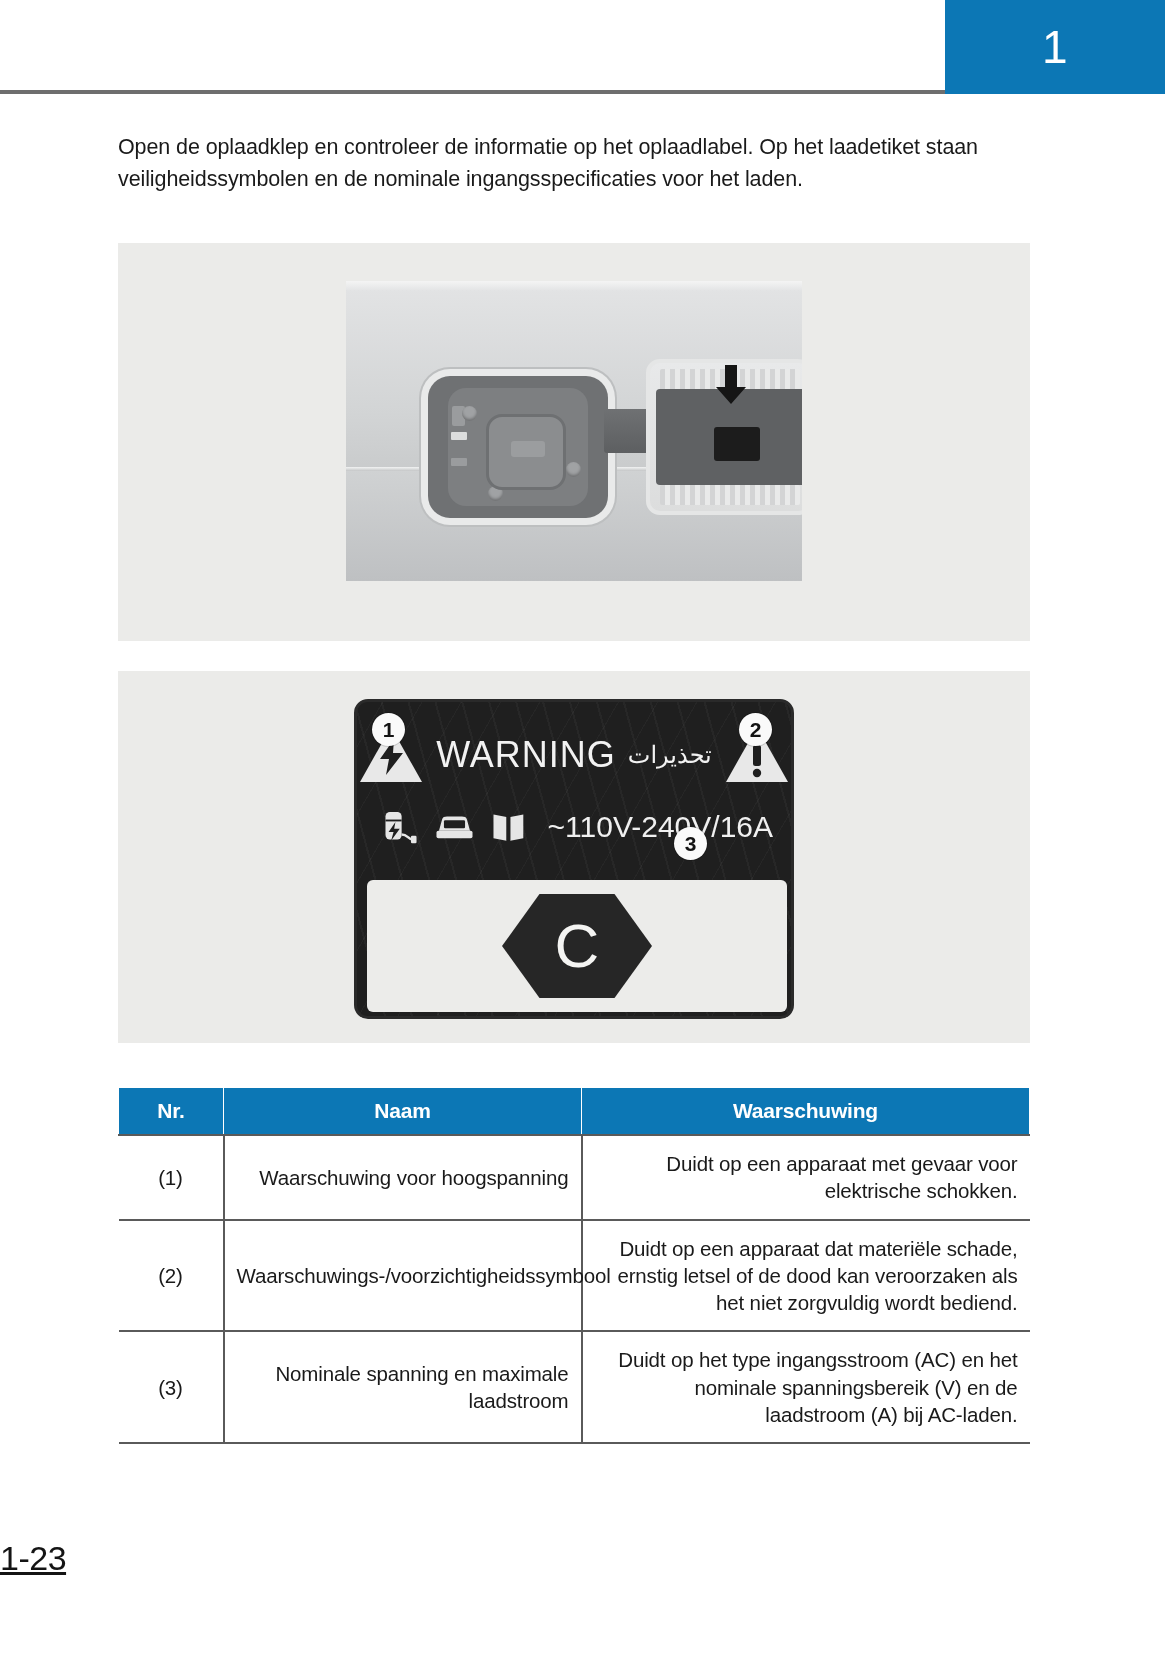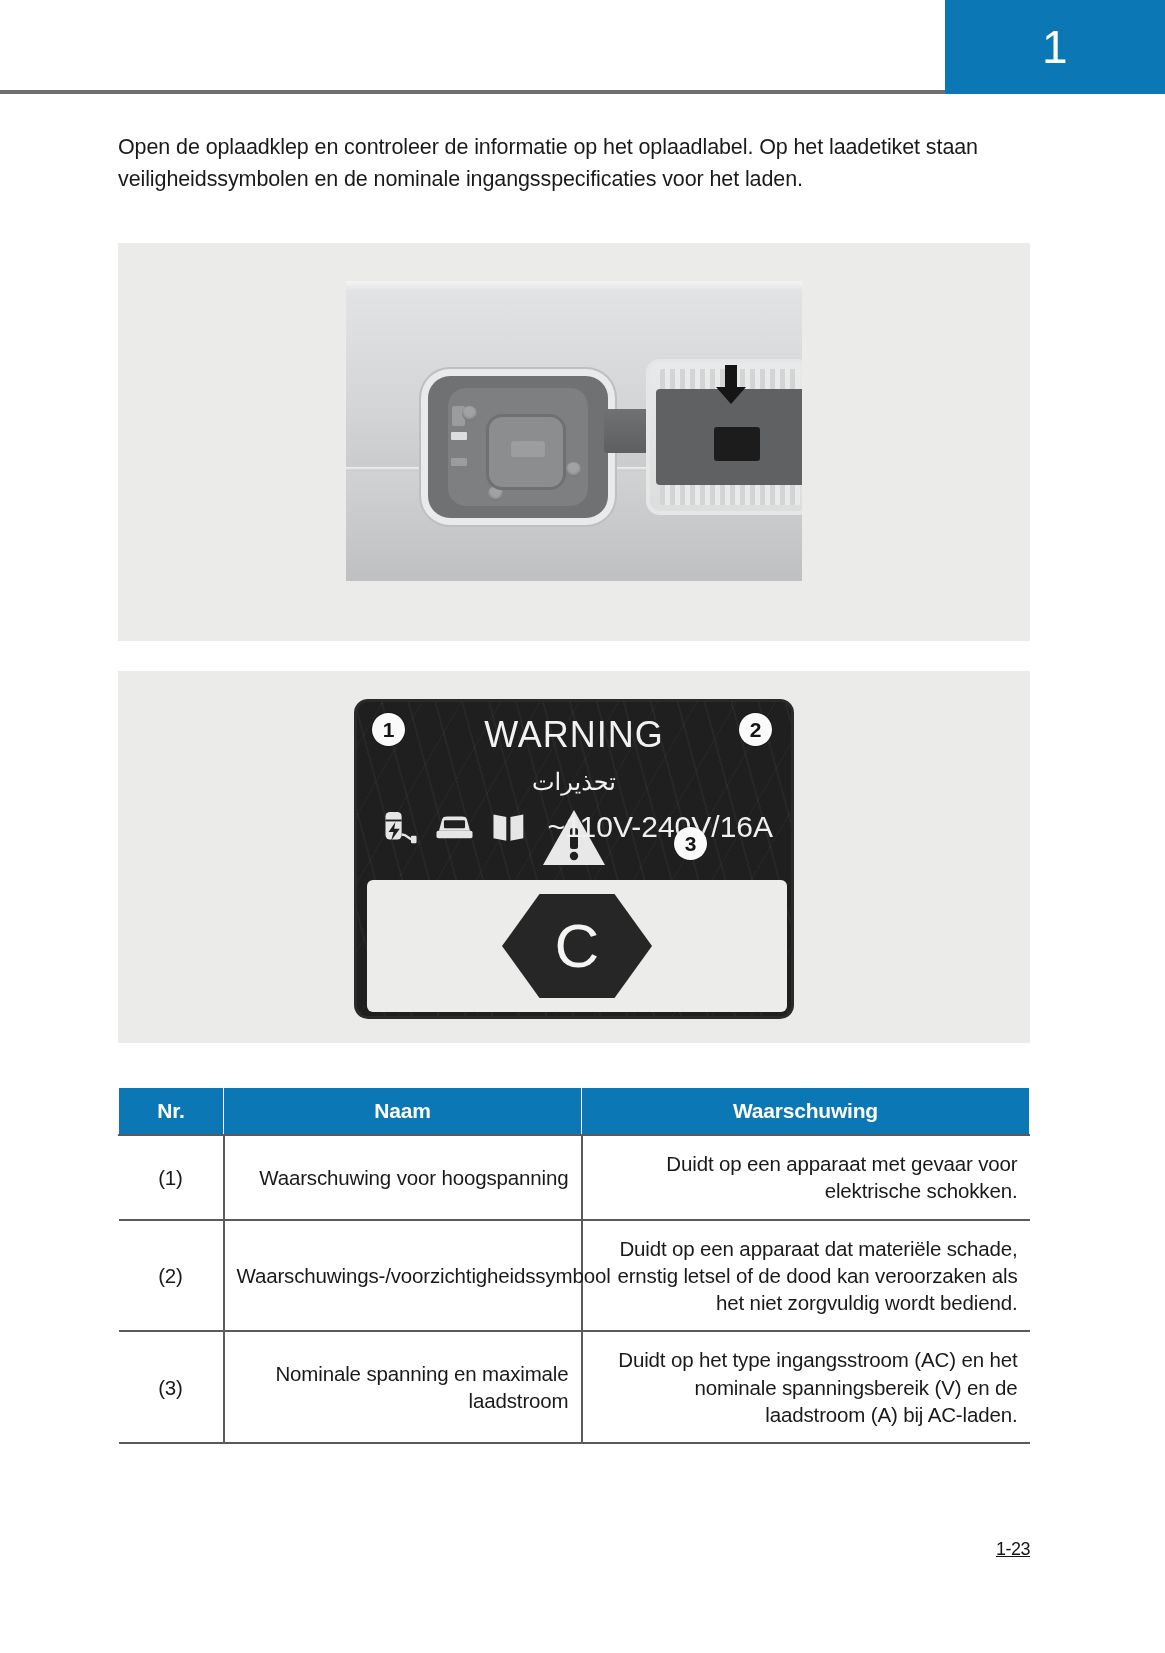--- a/index.html
+++ b/index.html
@@ -266,21 +266,20 @@
   }
   .warn-row {
     position: absolute;
     left: 0; top: 16px;
     width: 100%;
     height: 74px;
     display: flex;
     align-items: center;
     justify-content: center;
     gap: 12px;
-    flex-direction: column;
   }
   .tri {
     position: relative;
     width: 66px; height: 60px;
     flex: 0 0 auto;
   }
   .warn-word {
     color: #f2f2f2;
     font-size: 36px;
     font-weight: 500;
@@ -386,22 +385,22 @@
   .col-nr   { width: 92px;  text-align: center; }
   .col-naam { width: 345px; text-align: right; border-left: 2px solid #5a5a5a; border-right: 2px solid #5a5a5a; }
   .col-oms  { text-align: right; }
 
   
   .page-number {
     position: absolute;
     left: 0;
     top: 1539px;
     width: 1030px;
-    text-align: right;
-    font-size: 18px;
+    text-align: left;
+    font-size: 34px;
     font-weight: 500;
     color: #141414;
     letter-spacing: -0.5px;
     text-decoration: underline;
   }
 </style>
 </head>
 <body>
 
 <div class="header">

